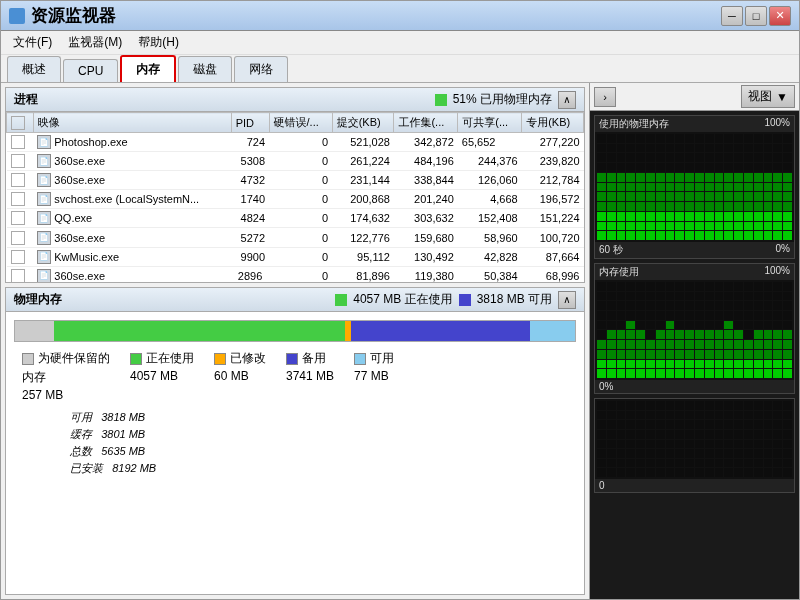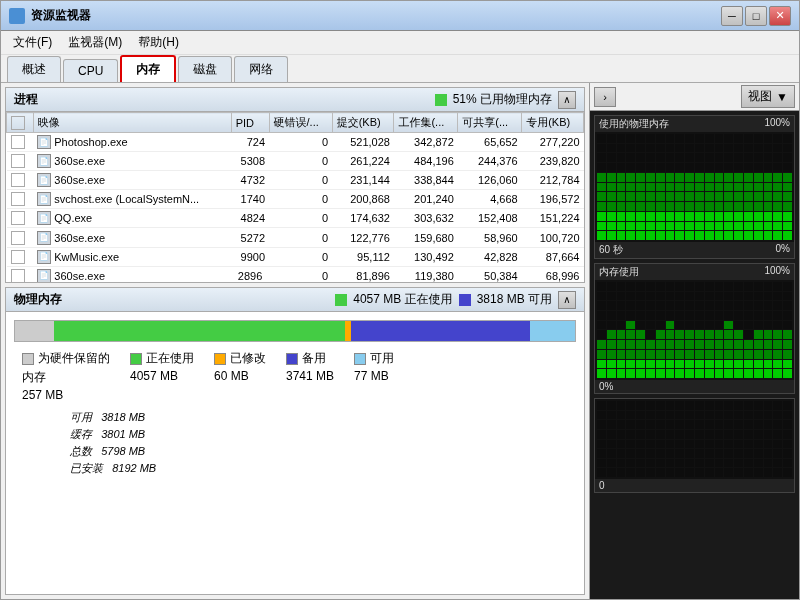--- a/index.html
+++ b/index.html
@@ -33,21 +33,21 @@
       align-items: center;
       gap: 6px;
     }
     .title-icon {
       width: 16px;
       height: 16px;
       background: #4a8fd4;
       border-radius: 2px;
     }
     .title-text {
-      font-size: 12px;
+      font-size: 17px;
       color: #000;
       font-weight: bold;
     }
     .title-controls {
       display: flex;
       gap: 2px;
     }
     .title-btn {
       width: 22px;
       height: 20px;
@@ -374,21 +374,21 @@
             <tbody id="process-tbody">
             <tr>
     <td><span class="checkbox-cell"></span></td>
     <td>
                     <div class="process-name-cell"><div class="file-icon">📄</div>Photoshop.exe</div>
                   </td>
     <td style="text-align:right">724</td>
     <td style="text-align:right">0</td>
     <td style="text-align:right">521,028</td>
     <td style="text-align:right">342,872</td>
-    <td style="text-align:right">65,652</td>
+    <td style="text-align:left">65,652</td>
     <td style="text-align:right">277,220</td>
   </tr>
                 <tr>
     <td><span class="checkbox-cell"></span></td>
     <td>
                     <div class="process-name-cell"><div class="file-icon">📄</div>360se.exe</div>
                   </td>
     <td style="text-align:right">5308</td>
     <td style="text-align:right">0</td>
     <td style="text-align:right">261,224</td>
@@ -536,21 +536,21 @@
               <div class="stat-row">
                 <span>可用</span>&nbsp;&nbsp;
                 <span>3818 MB</span>
               </div>
               <div class="stat-row">
                 <span>缓存</span>&nbsp;&nbsp;
                 <span>3801 MB</span>
               </div>
               <div class="stat-row">
                 <span>总数</span>&nbsp;&nbsp;
-                <span>5798 MB</span>
+                <span>5635 MB</span>
               </div>
               <div class="stat-row">
                 <span>已安装</span>&nbsp;&nbsp;
                 <span>8192 MB</span>
               </div>
             </div>
           </div>
         </div>
       </div>
 

